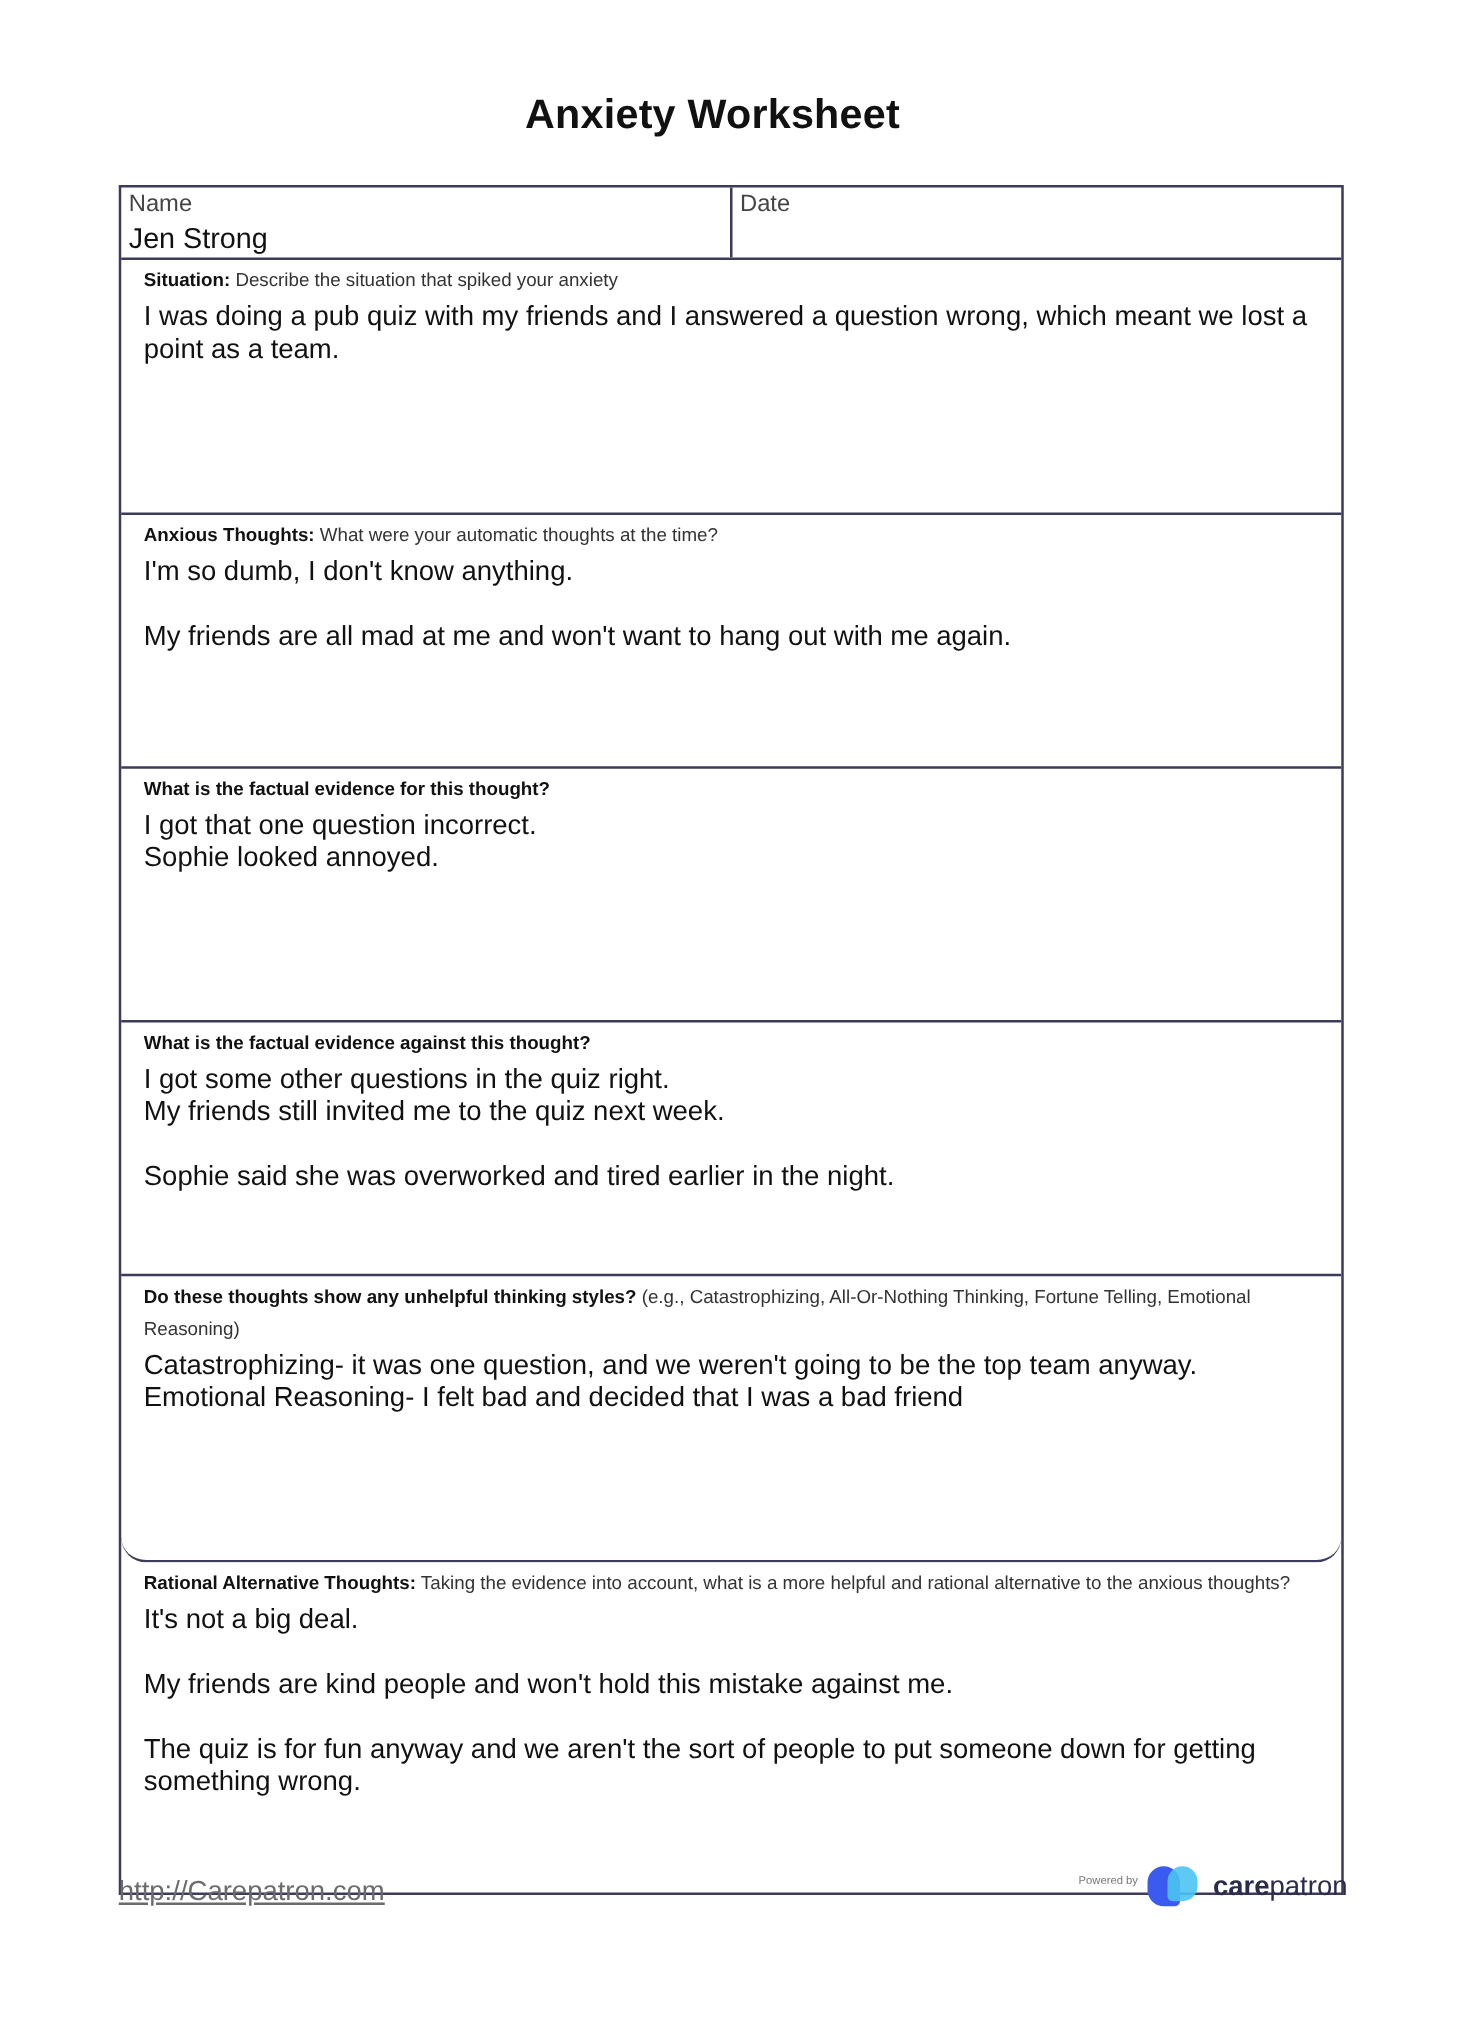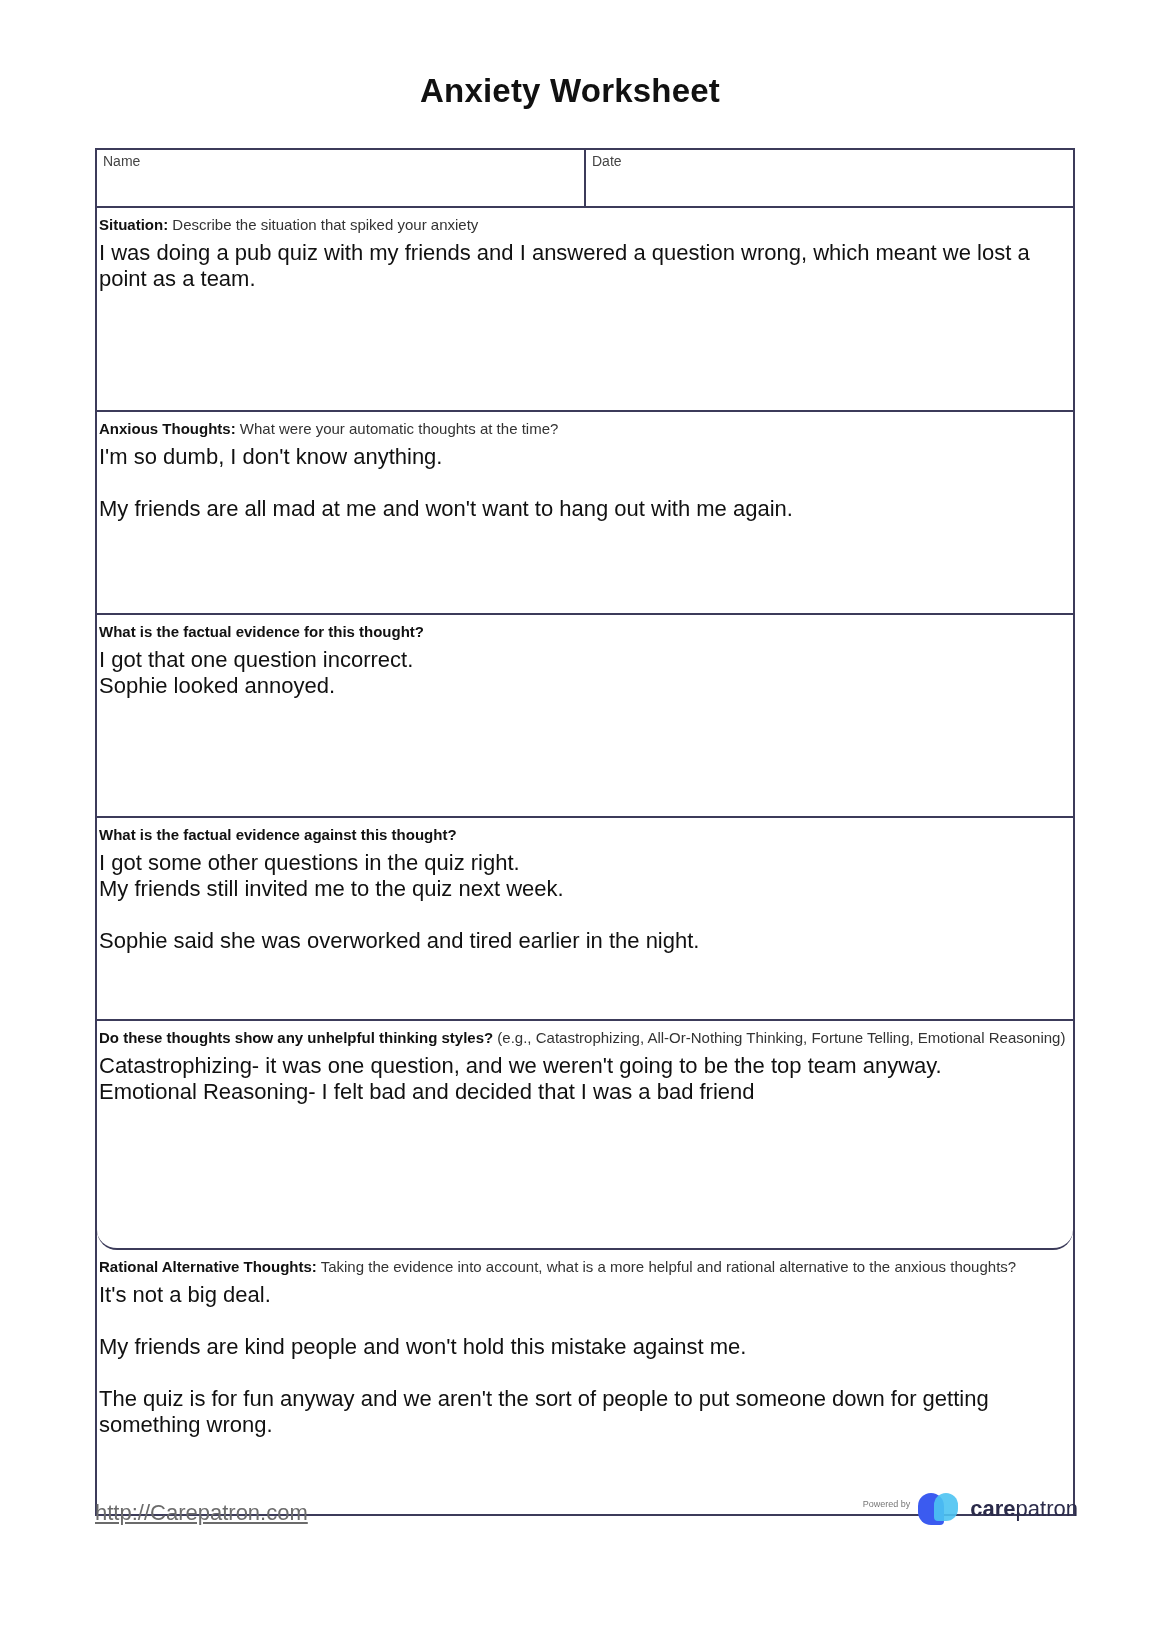--- a/index.html
+++ b/index.html
@@ -34,30 +34,30 @@
       border-bottom: 2px solid #3c3b5a;
       height: 56px;
     }
     .cell {
       flex: 1;
       padding: 3px 6px;
       box-sizing: border-box;
     }
     .cell + .cell { border-left: 2px solid #3c3b5a; }
     .field-label {
-      font-size: 14px;
+      font-size: 19px;
       color: #444444;
     }
     .field-value {
       font-size: 23px;
       margin-top: 2px;
     }
     .section {
       border-bottom: 2px solid #3c3b5a;
-      padding: 4px 2px;
+      padding: 4px 18px;
       box-sizing: border-box;
     }
     .section:last-child { border-bottom: none; }
     .prompt {
       font-size: 15px;
       color: #333333;
       line-height: 26px;
     }
     .prompt b { color: #111111; }
     .answer {
@@ -120,20 +120,21 @@
   </style>
 </head>
 <body>
 
 <div class="title">Anxiety Worksheet</div>
 
 <div class="form">
   <div class="row-top">
     <div class="cell">
       <div class="field-label">Name</div>
+      <div class="field-value">Jen Strong</div>
     </div>
     <div class="cell">
       <div class="field-label">Date</div>
     </div>
   </div>
 
   <div class="section s-situation">
     <div class="prompt"><b>Situation:</b><span> Describe the situation that spiked your anxiety</span></div>
     <div class="answer">
       <p>I was doing a pub quiz with my friends and I answered a question wrong, which meant we lost a point as a team.</p>

